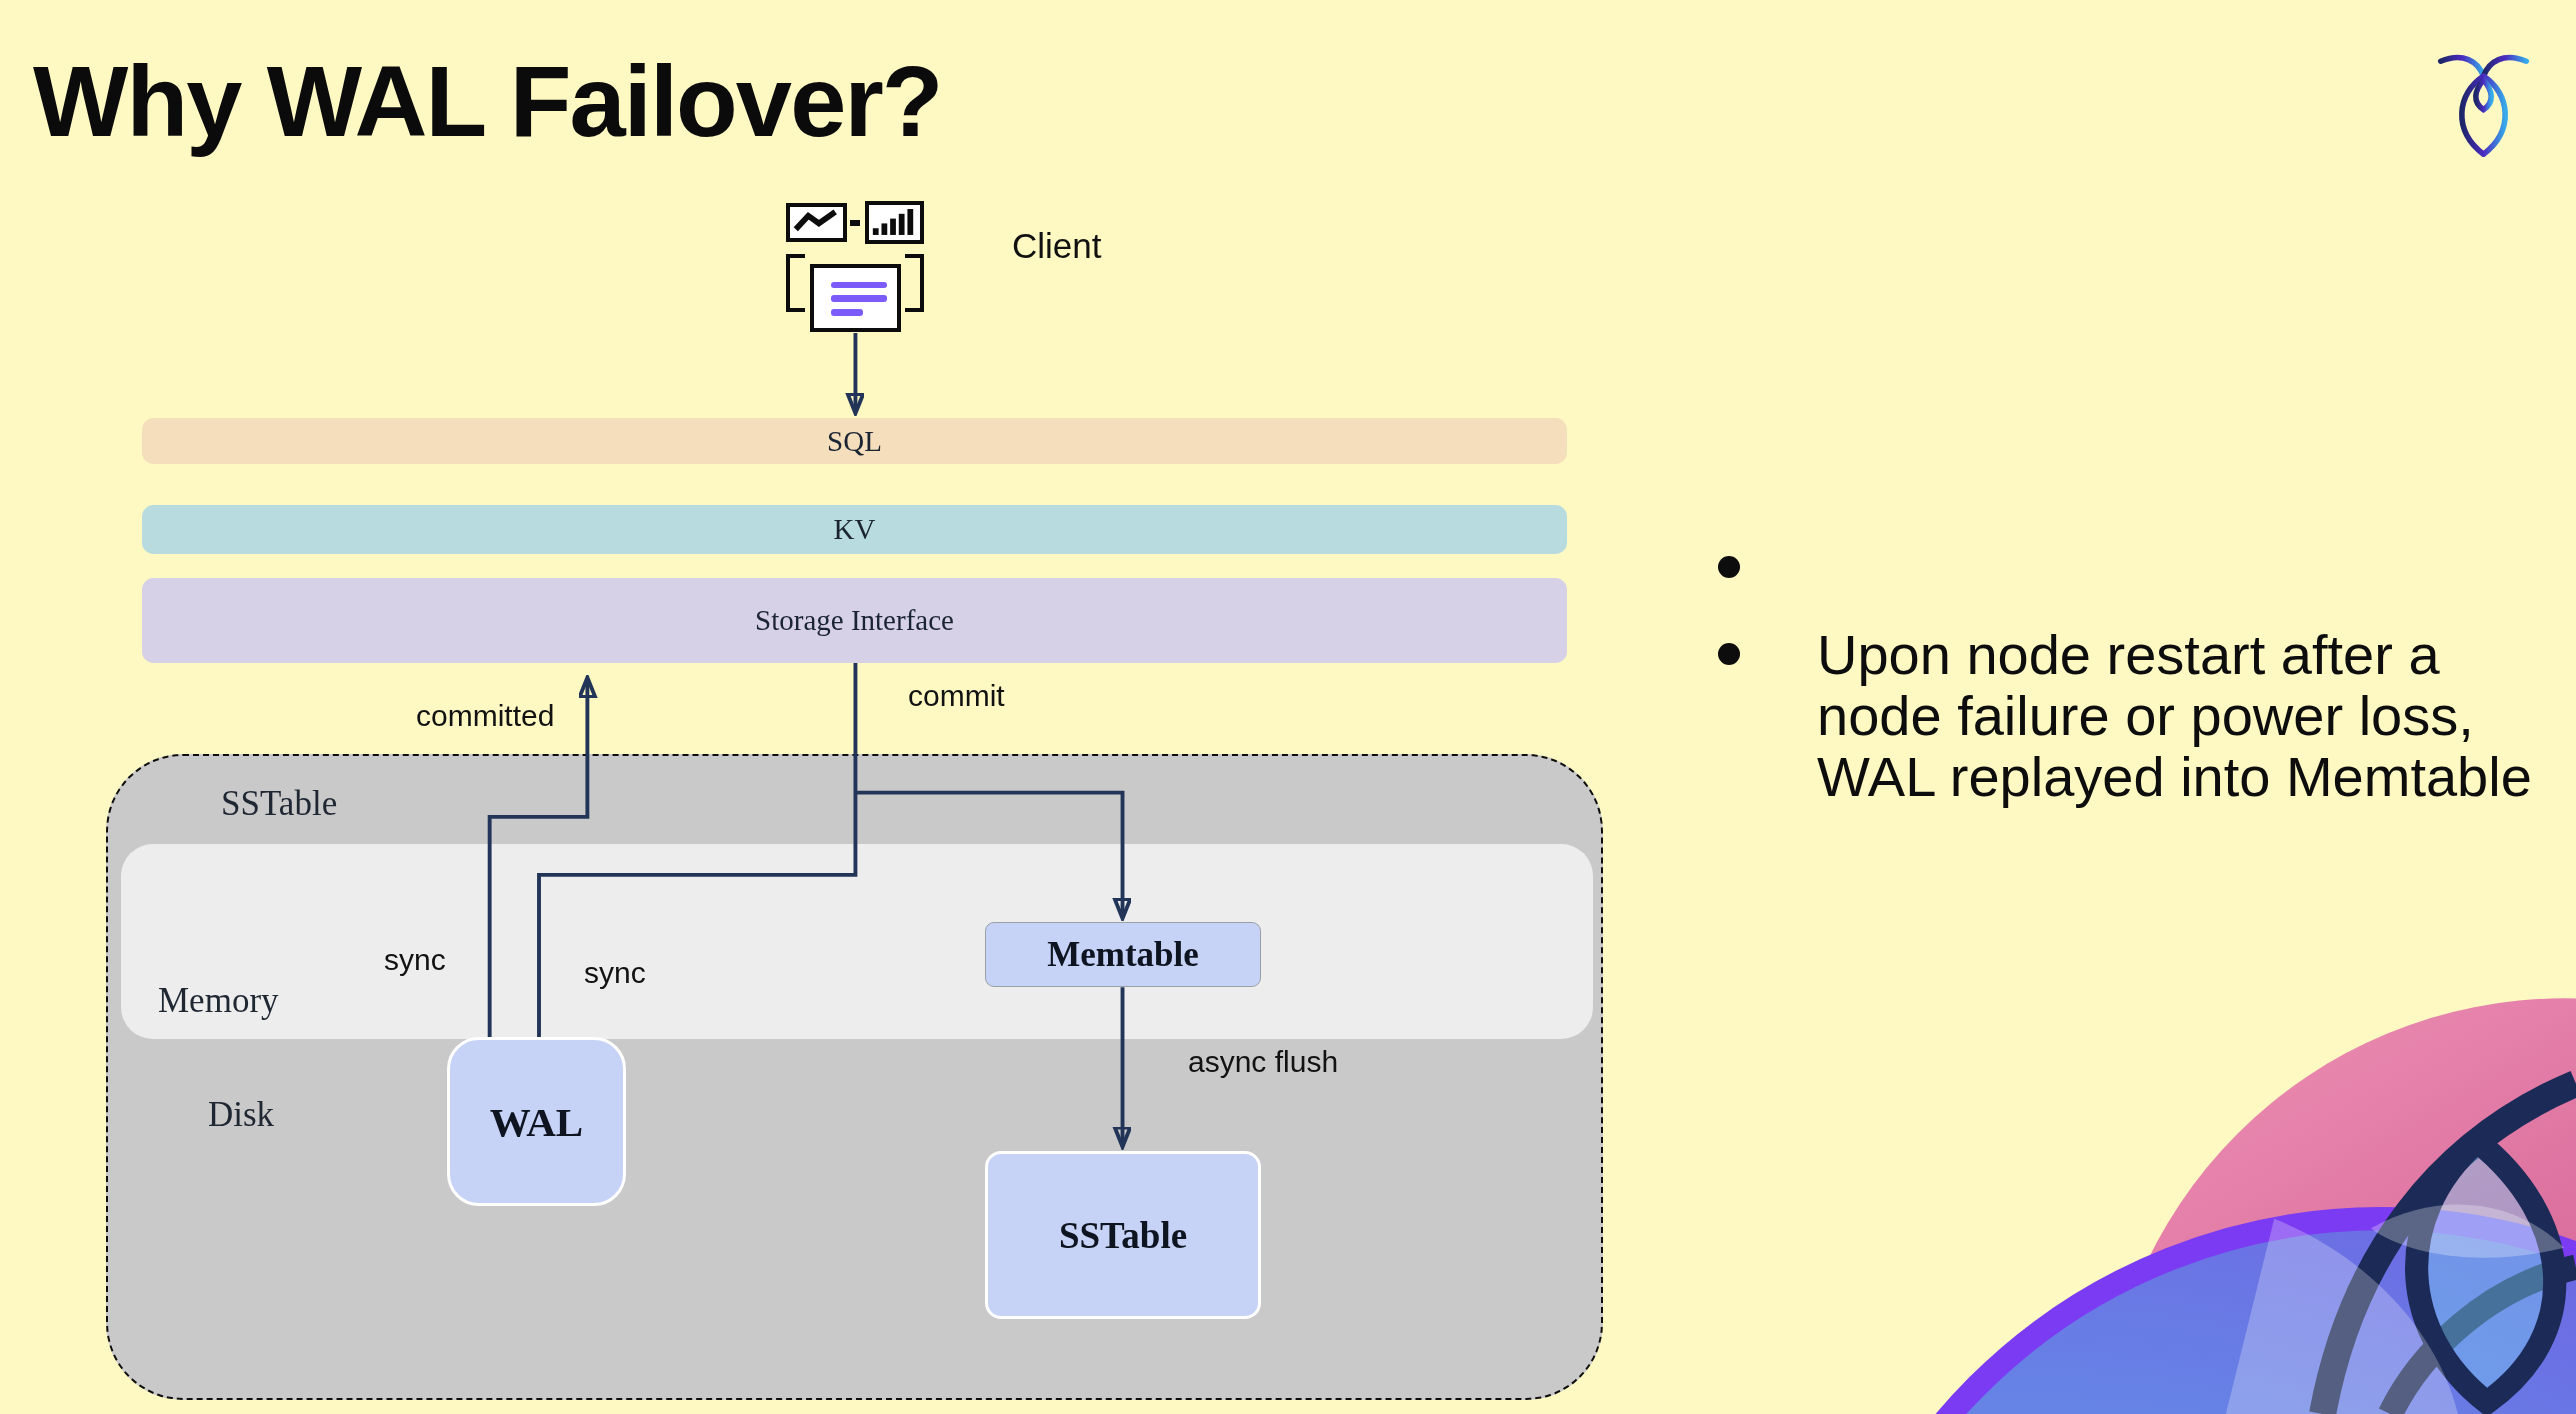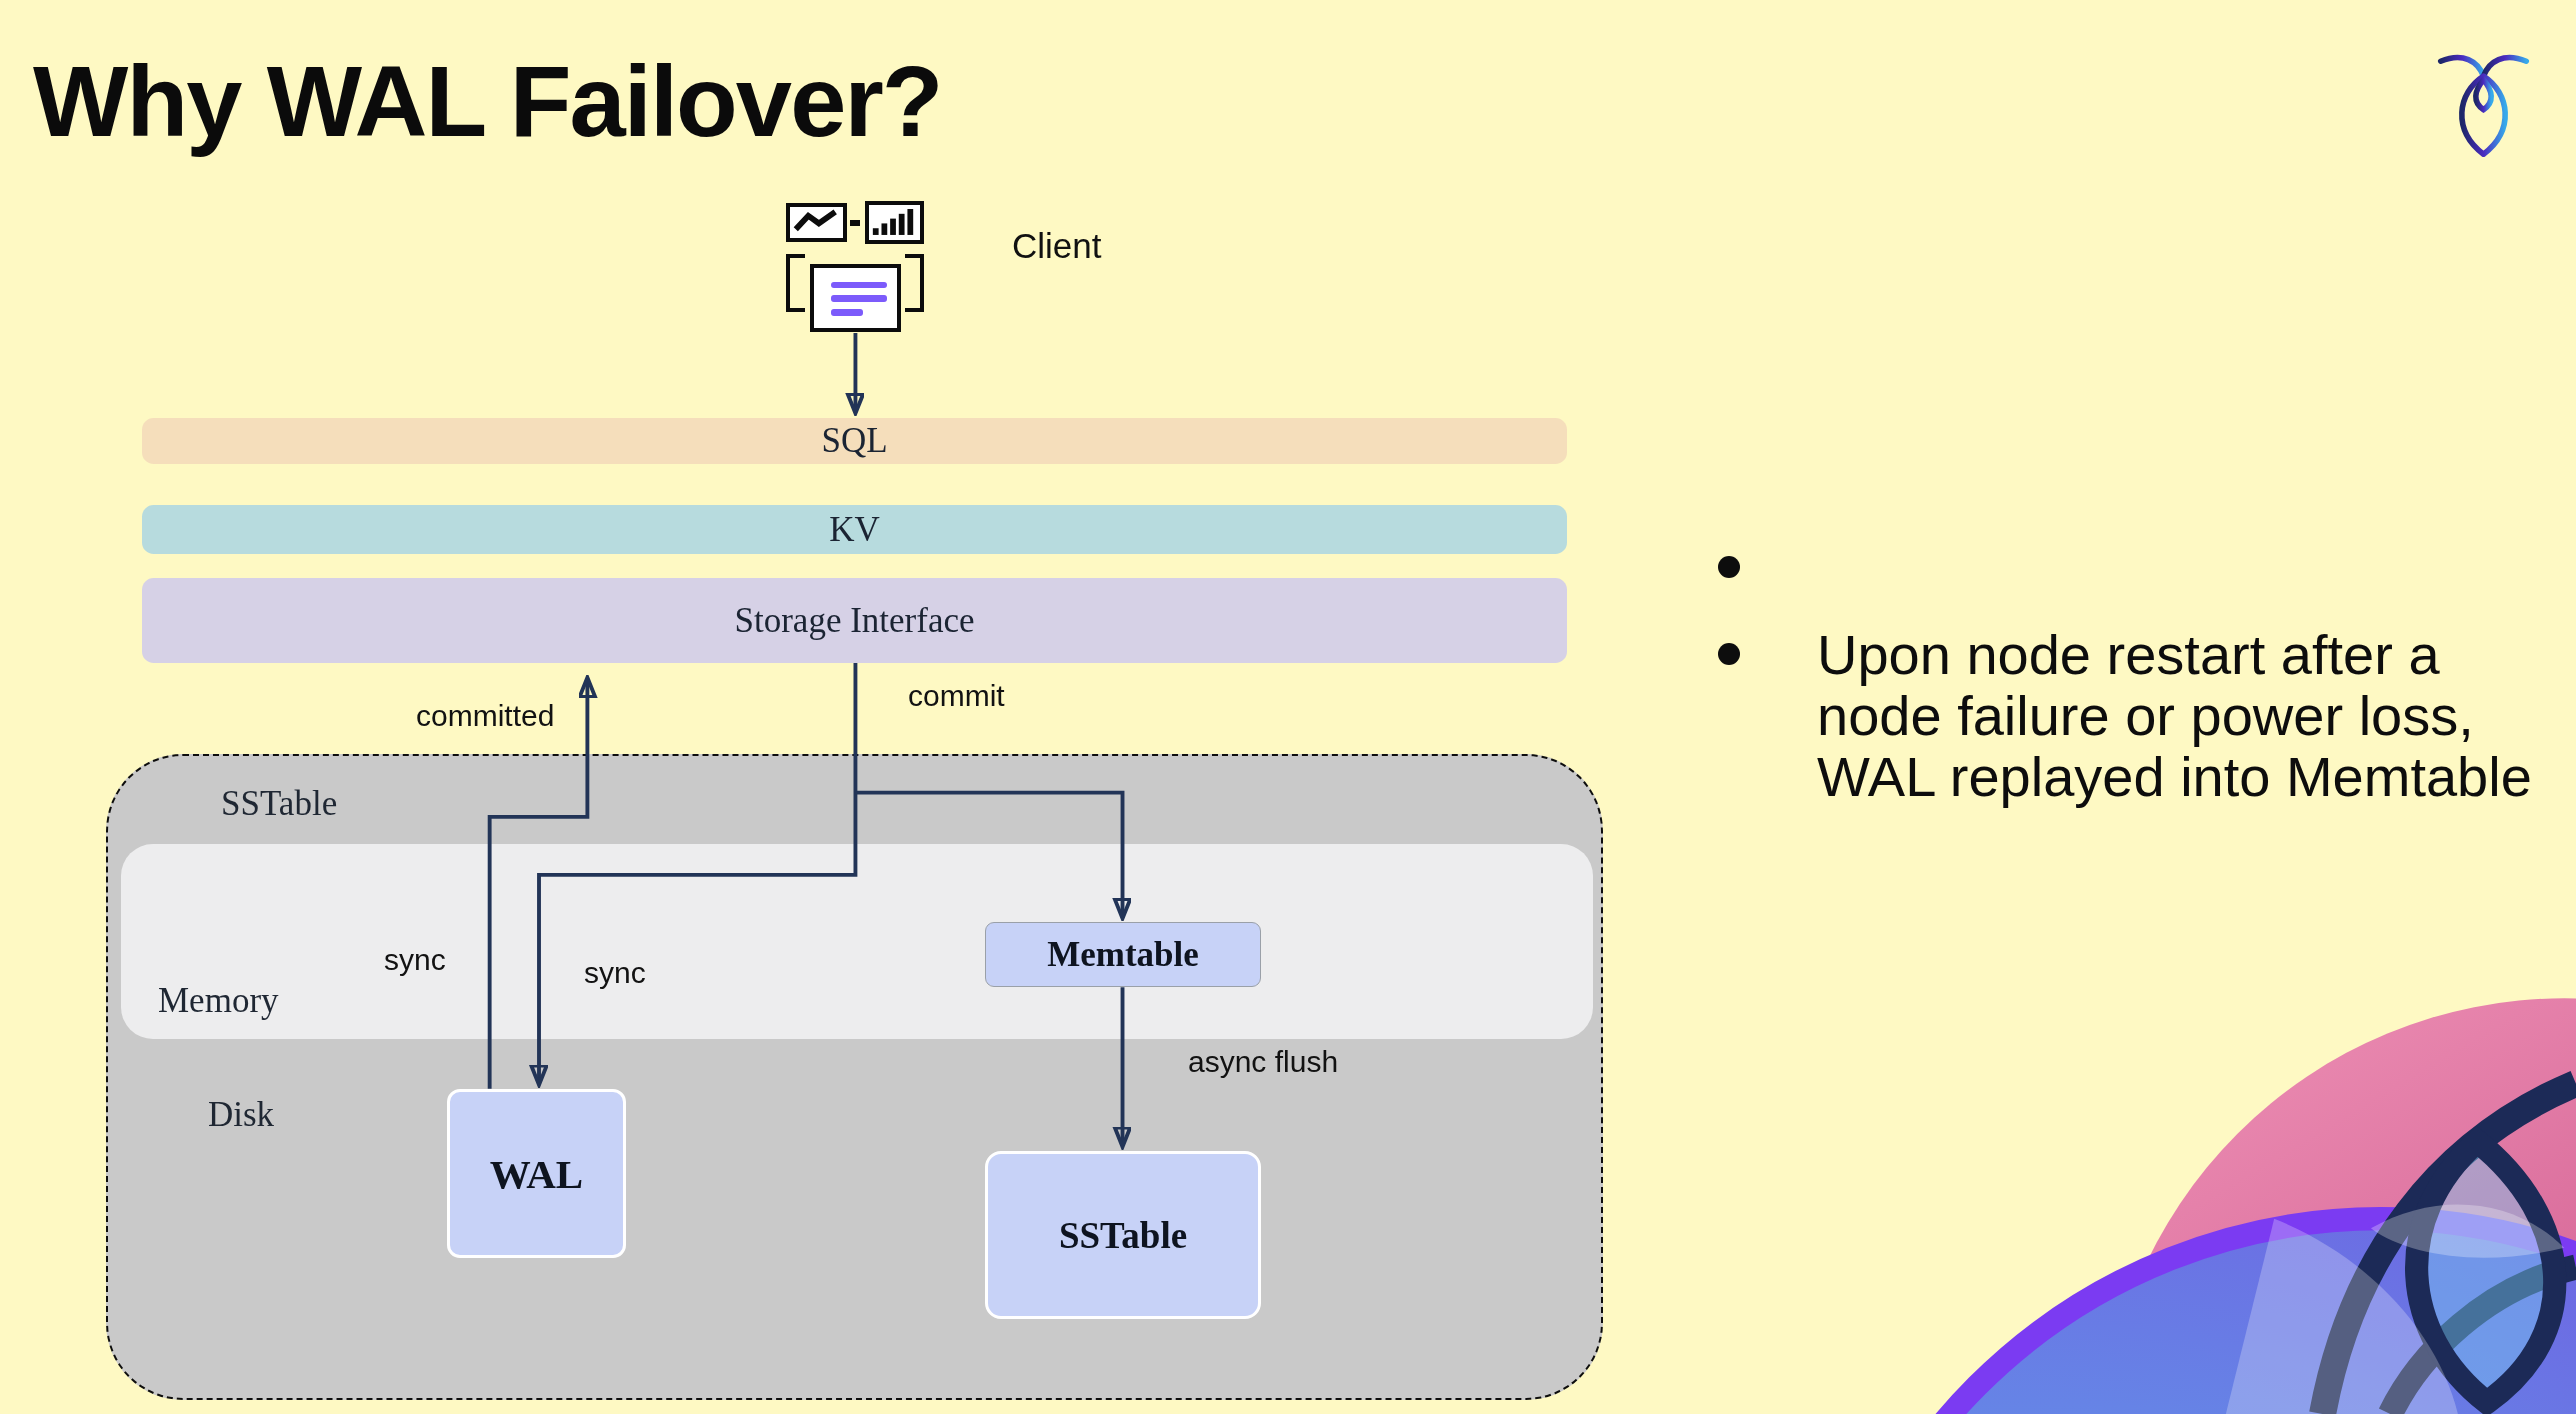--- a/index.html
+++ b/index.html
@@ -18,40 +18,40 @@
   .cli-bracket.bl{left:786px;border-right:none;}
   .cli-bracket.br{left:905px;border-left:none;}
   .cli-doc{left:810px;top:264px;width:91px;height:68px;}
   .cli-line{position:absolute;height:6.8px;background:var(--accent-purple);border-radius:2.9px;}
 
   .client-label{position:absolute;left:1012px;top:226px;font-size:35px;color:#111;}
 
   
   .bar{position:absolute;left:142px;width:1425px;border-radius:11.6px;
        display:flex;align-items:center;justify-content:center;
-       font-family:"Liberation Serif", serif;font-size:35px;color:#1b2433;}
+       font-family:"Liberation Serif", serif;font-size:29px;color:#1b2433;}
   .bar-sql{top:418px;height:46px;background:var(--sql-bar);}
   .bar-kv{top:505px;height:49px;background:var(--kv-bar);}
   .bar-storage{top:578px;height:85px;background:var(--storage-bar);}
 
   
   .pebble{position:absolute;left:106px;top:754px;width:1497px;height:646px;box-sizing:border-box;
           background:var(--pebble-bg);border:2.9px dashed #0d0d0d;border-radius:77px;}
   .memory{position:absolute;left:121px;top:844px;width:1472px;height:195px;
           background:var(--memory-bg);border-radius:32px;}
   .zone-lbl{position:absolute;font-family:"Liberation Serif", serif;font-size:35px;color:#1f2733;}
   .pebble-lbl{left:221px;top:784px;}
   .memory-lbl{left:158px;top:981px;}
   .disk-lbl{left:208px;top:1095px;}
 
   
   .node{position:absolute;box-sizing:border-box;background:var(--node-fill);
         display:flex;align-items:center;justify-content:center;
         font-family:"Liberation Serif", serif;font-weight:bold;color:#0e1420;}
-  .node-wal{left:447px;top:1089px;width:179px;height:169px;border:3.9px solid #fff;border-radius:13px;font-size:41px;}
+  .node-wal{left:447px;top:1037px;width:179px;height:169px;border:3.9px solid #fff;border-radius:32px;font-size:41px;}
   .node-memtable{left:985px;top:922px;width:276px;height:65px;border:1.9px solid #9aa0a8;border-radius:9px;font-size:35px;}
   .node-sstable{left:985px;top:1151px;width:276px;height:168px;border:3.9px solid #fff;border-radius:16px;font-size:37px;}
 
   
   .edge-lbl{position:absolute;font-size:30px;color:#121212;}
   .lbl-committed{left:416px;top:699px;}
   .lbl-commit{left:908px;top:679px;}
   .lbl-sync-left{left:384px;top:943px;}
   .lbl-sync-right{left:584px;top:956px;}
   .lbl-async{left:1188px;top:1045px;}

